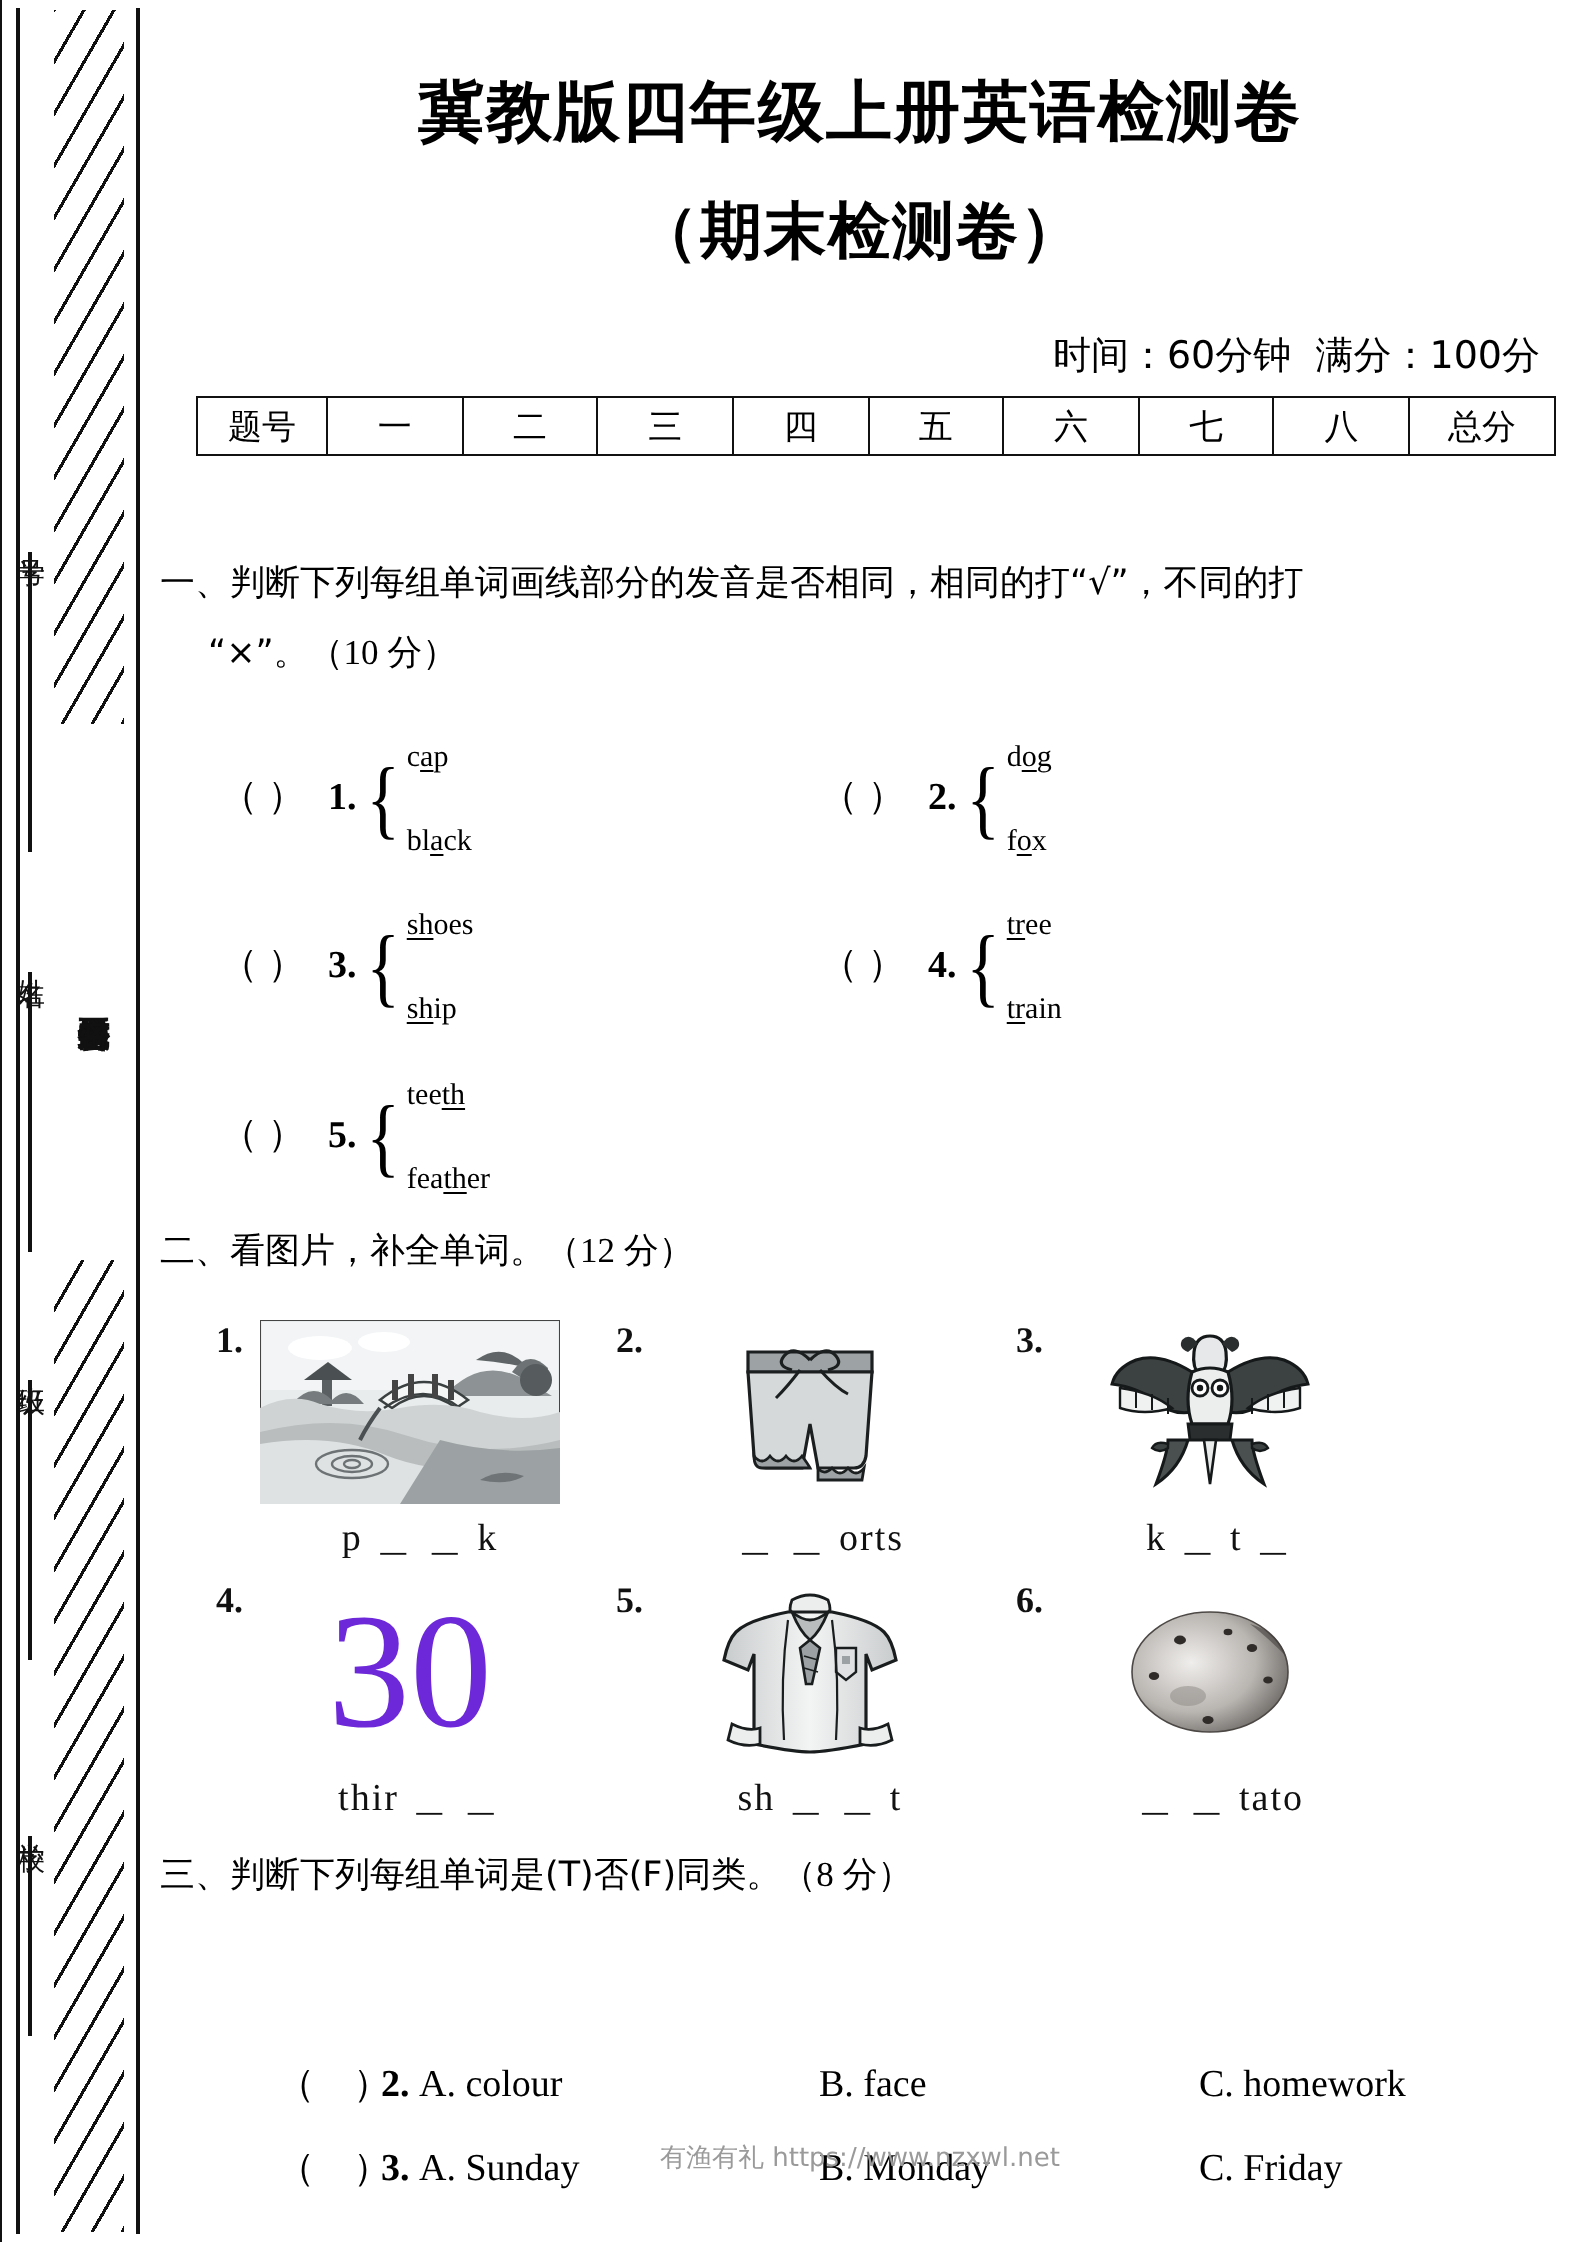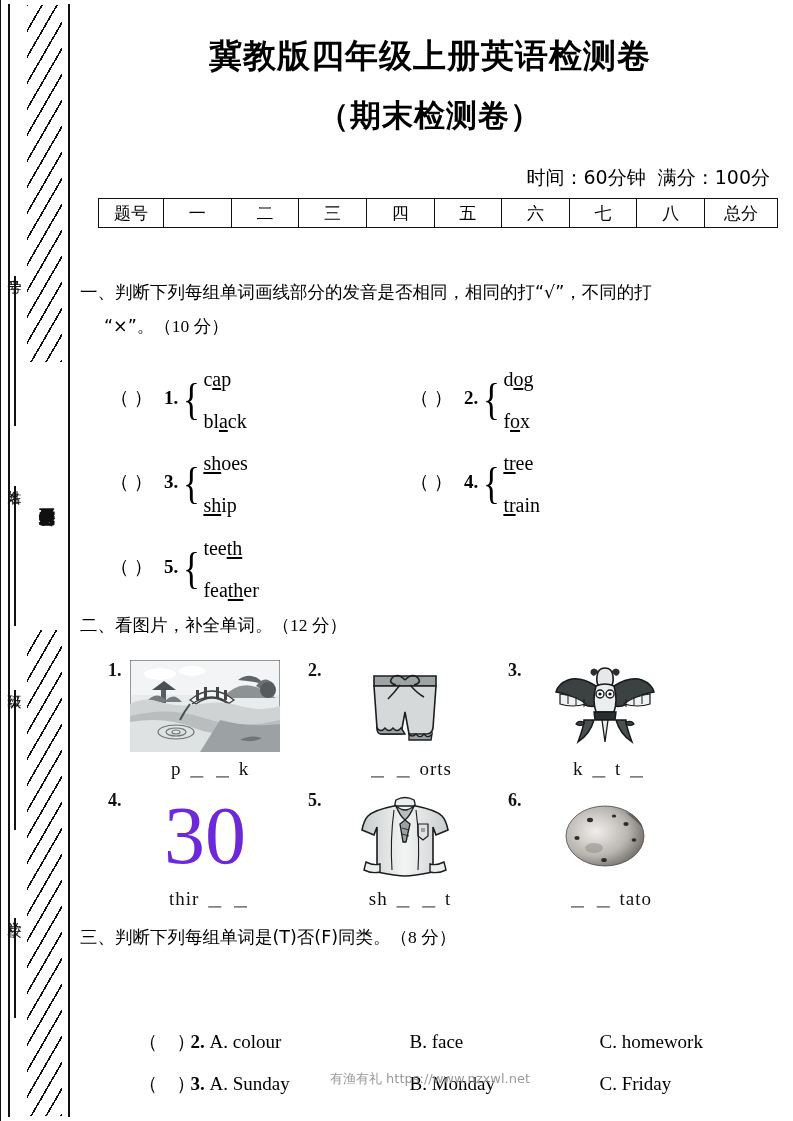--- a/index.html
+++ b/index.html
@@ -79,21 +79,21 @@
   
   .ph-item{position:absolute;font-size:19px;color:#000;}
   .ph-paren{display:inline-block;width:54px;}
   .ph-num{font-weight:700;font-family:"Liberation Serif",serif;}
   .brace{
     display:inline-block;vertical-align:middle;font-size:44px;
     line-height:44px;font-family:"Liberation Serif",serif;font-weight:300;
     transform:scaleX(.8);margin:0 1px 0 3px;
   }
   .wordpair{display:inline-block;vertical-align:middle;}
-  .wordpair div{height:42px;line-height:42px;font-size:20px;white-space:nowrap;}
+  .wordpair div{height:42px;line-height:42px;font-size:15px;white-space:nowrap;}
   .u{text-decoration:underline;text-underline-offset:2px;}
 
   
   .pic-cell{position:absolute;width:200px;}
   .pic-num{
     position:absolute;left:0;top:0;font-weight:700;font-size:18px;
     font-family:"Liberation Serif",serif;
   }
   .pic-box{position:absolute;left:22px;top:0;width:150px;height:92px;}
   .pic-word{

